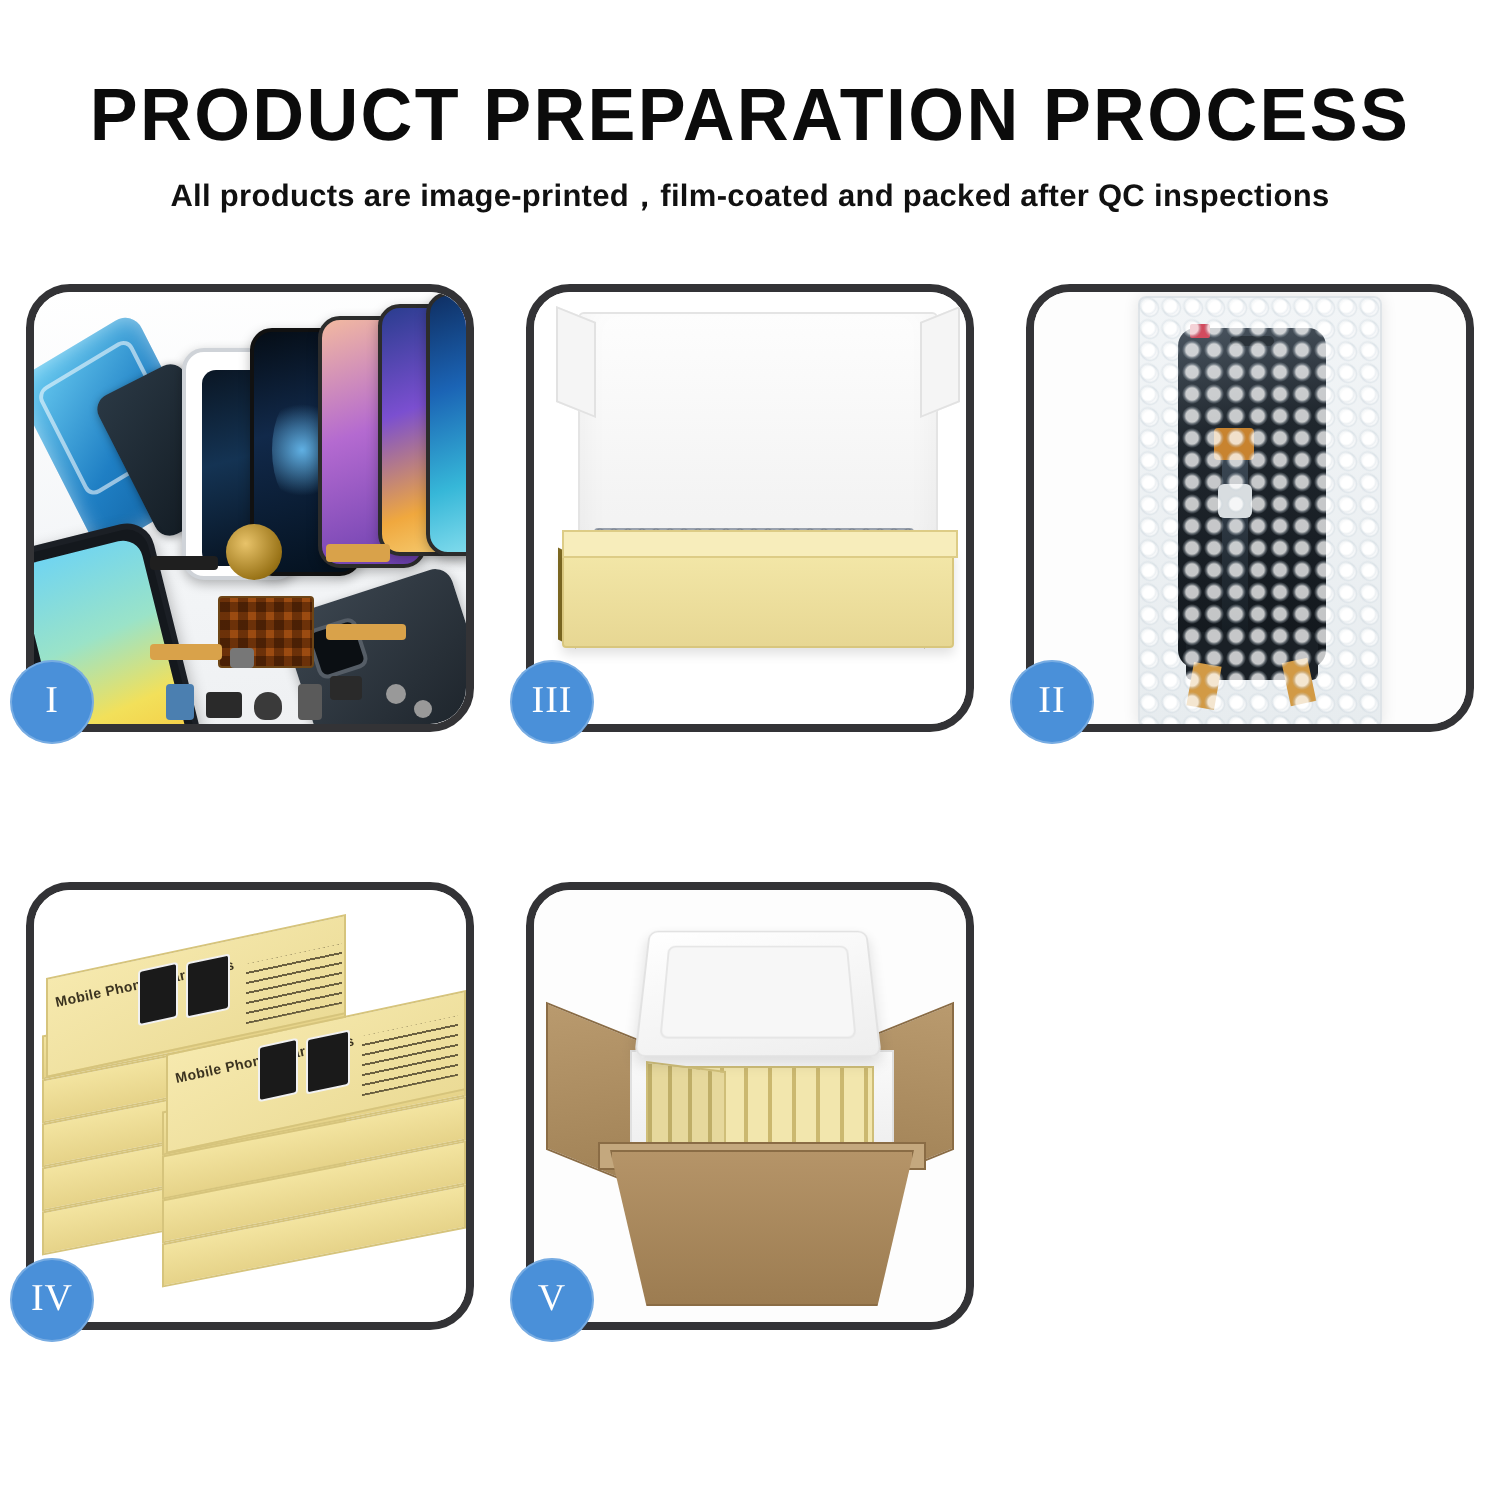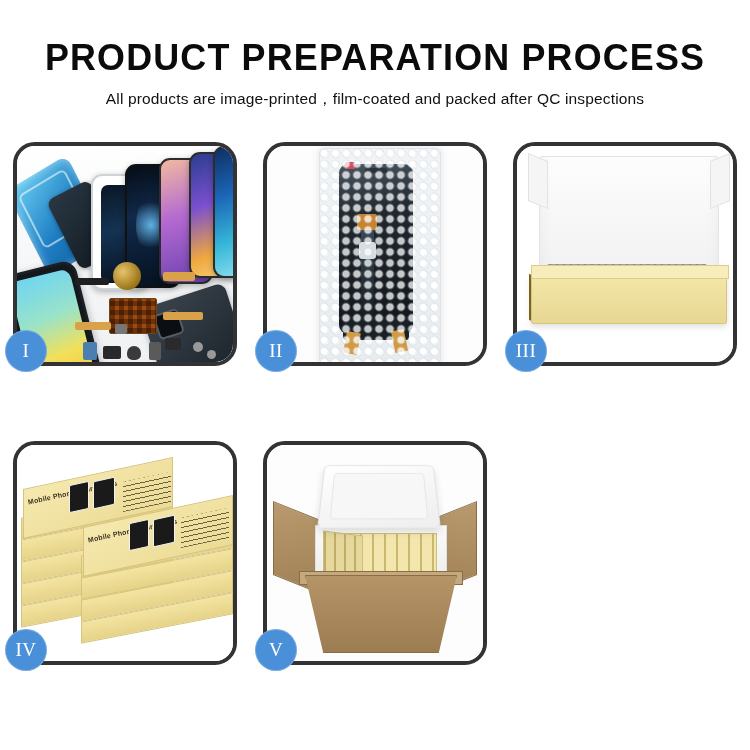--- a/index.html
+++ b/index.html
@@ -24,21 +24,21 @@
     font-family:"Liberation Sans","DejaVu Sans",sans-serif;
     transform:scaleX(0.97);
     padding-top:34px;
     white-space:nowrap;
   }
   .subtitle{
     margin:0;padding:0;
     padding-top:7px;
     font-size:15.5px;
     line-height:20px;
-    font-weight:400;
+    font-weight:700;
     letter-spacing:0.15px;
     color:#111;
     white-space:nowrap;
   }
 
   
   .grid{
     position:absolute;left:13px;top:142px;
     width:726px;
     display:grid;
@@ -387,44 +387,44 @@
         <div class="sm s4"></div>
         <div class="sm s5"></div>
         <div class="sm s6"></div>
         <div class="sm s7"></div>
         <div class="sm s8"></div>
       </div>
       <div class="badge">I</div>
     </div>
 
     <div class="panel">
+      <div class="panel-inner p3">
+        <div class="b3-lid"></div>
+        <div class="b3-foam"></div>
+        <div class="b3-tray-l"></div>
+        <div class="b3-tray-r"></div>
+        <div class="b3-tray"></div>
+      </div>
+      <div class="badge">III</div>
+    </div>
+
+    <div class="panel">
       <div class="panel-inner p2">
         <div class="bubble"></div>
         <div class="lcd"></div>
         <div class="redtab"></div>
         <div class="ffc"></div>
         <div class="ffc2"></div>
         <div class="ic"></div>
         <div class="conn"></div>
         <div class="tape"></div>
         <div class="tape2"></div>
         <div class="bubble-overlay"></div>
       </div>
       <div class="badge">II</div>
-    </div>
-
-    <div class="panel">
-      <div class="panel-inner p3">
-        <div class="b3-lid"></div>
-        <div class="b3-foam"></div>
-        <div class="b3-tray-l"></div>
-        <div class="b3-tray-r"></div>
-        <div class="b3-tray"></div>
-      </div>
-      <div class="badge">III</div>
     </div>
 
     <div class="panel">
       <div class="panel-inner p4">
         <div class="stack">
           <div class="box4 lt5"></div>
           <div class="box4 lt4"></div>
           <div class="box4 lt3"></div>
           <div class="box4 lt2"></div>
           <div class="box4 lt1"></div>

